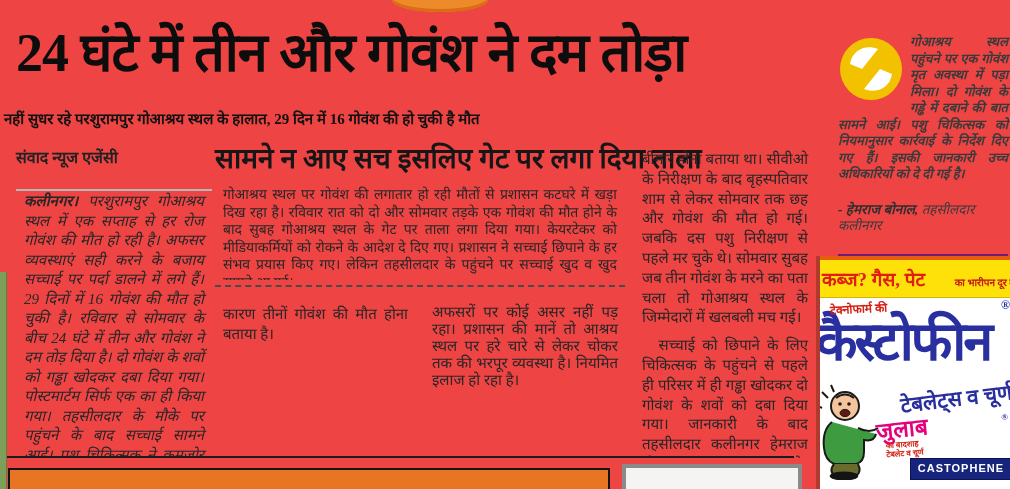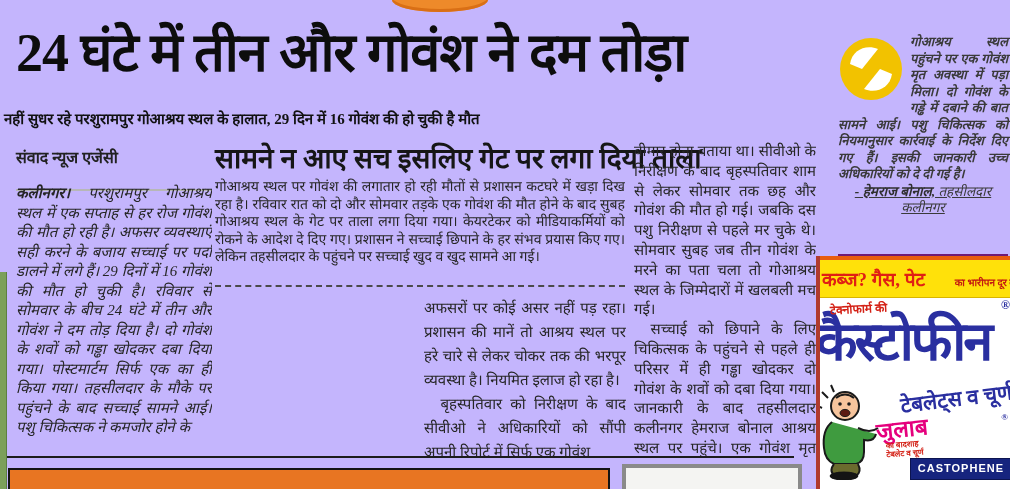--- a/index.html
+++ b/index.html
@@ -1,48 +1,48 @@
 <!DOCTYPE html>
 <html><head>
 <meta charset="utf-8">
 <style>
   html,body{margin:0;padding:0;}
   body{width:1010px;height:489px;overflow:hidden;background:#ffffff;
        font-family:"Liberation Serif","DejaVu Serif",serif;color:#1c1c1c;}
-  #page{position:relative;width:1010px;height:489px;background:#c4b5fd;overflow:hidden;}
+  #page{position:relative;width:1010px;height:489px;background:#ef4444;overflow:hidden;}
 
   .blob{position:absolute;left:392px;top:-12px;width:96px;height:24px;background:#ee8a2a;
         border-radius:50%;box-shadow:inset 0 -3px 0 #d96f15;}
 
   .headline{position:absolute;left:16px;top:20px;width:822px;font-size:54px;font-weight:700;
             letter-spacing:-1px;color:#0d0d0d;line-height:1.25;white-space:nowrap;}
   .subheadline{position:absolute;left:4px;top:108px;width:822px;font-size:15px;font-weight:700;
                color:#111;white-space:nowrap;}
   .byline{position:absolute;left:16px;top:146px;width:196px;font-size:16px;font-weight:700;
           color:#222;padding-bottom:21px;border-bottom:2px solid #b7b7b7;}
 
   .newscol{position:absolute;font-size:15px;text-align:justify;color:#262626;}
-  .newscol p{margin:0;}
+  .newscol p{margin:8px;}
   .lead{font-weight:700;}
   #col1{left:16px;top:184px;width:196px;height:272px;line-height:19.5px;overflow:hidden;font-style:italic;}
   .mid-head{position:absolute;left:215px;top:138px;width:412px;font-size:28px;font-weight:700;
             color:#161616;white-space:nowrap;}
   #mid-intro{left:215px;top:178px;width:410px;height:102px;line-height:17.5px;font-size:14px;overflow:hidden;}
   .dashed{position:absolute;left:215px;top:285px;width:410px;border-top:2px dashed #4a4a4a;}
   #col2{left:215px;top:296px;width:201px;height:160px;line-height:20px;overflow:hidden;}
-  #col3{left:424px;top:296px;width:202px;height:160px;line-height:24px;overflow:hidden;}
+  #col3{left:424px;top:296px;width:202px;height:160px;line-height:17px;overflow:hidden;}
   #col4{left:634px;top:142px;width:182px;height:316px;line-height:19.8px;overflow:hidden;}
   .indent{text-indent:1.1em;}
 
   
   .quote{position:absolute;left:838px;top:34px;width:170px;height:214px;font-size:13px;
          font-style:italic;font-weight:700;color:#3a3a3a;text-align:justify;line-height:16.5px;
          border-bottom:6px solid #701a75;padding-bottom:6px;}
   .quote .qicon{float:left;width:66px;height:66px;margin:2px 6px 2px 0;}
-  .quote .attr{display:block;margin-top:1px;font-size:13.5px;text-align:center;text-decoration:underline;}
+  .quote .attr{display:block;margin-top:19px;font-size:13.5px;text-align:left;}
   .quote .attr .nm{color:#2f2f2f;}
   .quote .attr .rl{font-weight:400;}
 
   
   .ad{position:absolute;left:816px;top:256px;width:194px;height:233px;background:#ffffff;
       border-left:4px solid #b03a2e;overflow:hidden;}
   .ad-banner{background:#ffe10a;border-top:4px solid #e85d0d;border-bottom:1px solid #d8b500;
              padding:6px 2px 5px 2px;text-align:center;white-space:nowrap;}
   .ad-banner .big{color:#e01f14;font-weight:700;font-size:19px;}
   .ad-banner .small{color:#c41a10;font-weight:700;font-size:10px;margin-left:27px;}
@@ -90,25 +90,25 @@
     <p><span class="lead">कलीनगर।</span><span> परशुरामपुर गोआश्रय स्थल में एक सप्ताह से हर रोज गोवंश की मौत हो रही है। अफसर व्यवस्थाएं सही करने के बजाय सच्चाई पर पर्दा डालने में लगे हैं। 29 दिनों में 16 गोवंश की मौत हो चुकी है। रविवार से सोमवार के बीच 24 घंटे में तीन और गोवंश ने दम तोड़ दिया है। दो गोवंश के शवों को गड्ढा खोदकर दबा दिया गया। पोस्टमार्टम सिर्फ एक का ही किया गया। तहसीलदार के मौके पर पहुंचने के बाद सच्चाई सामने आई। पशु चिकित्सक ने कमजोर होने के</span></p>
   </div>
 
   <div class="mid-head">सामने न आए सच इसलिए गेट पर लगा दिया ताला</div>
   <div class="newscol" id="mid-intro">
     <p>गोआश्रय स्थल पर गोवंश की लगातार हो रही मौतों से प्रशासन कटघरे में खड़ा दिख रहा है। रविवार रात को दो और सोमवार तड़के एक गोवंश की मौत होने के बाद सुबह गोआश्रय स्थल के गेट पर ताला लगा दिया गया। केयरटेकर को मीडियाकर्मियों को रोकने के आदेश दे दिए गए। प्रशासन ने सच्चाई छिपाने के हर संभव प्रयास किए गए। लेकिन तहसीलदार के पहुंचने पर सच्चाई खुद व खुद सामने  आ गई।</p>
   </div>
   <div class="dashed"></div>
 
   <div class="newscol" id="col2">
+    <p>कारण तीनों गोवंश की मौत होना बताया है।</p>
   </div>
 
   <div class="newscol" id="col3">
     <p>अफसरों पर कोई असर नहीं पड़ रहा। प्रशासन की मानें तो आश्रय स्थल पर हरे चारे से लेकर चोकर तक की भरपूर व्यवस्था है। नियमित इलाज हो रहा है।</p>
-    <p class="indent">बृहस्पतिवार को निरीक्षण के बाद सीवीओ ने अधिकारियों को सौंपी अपनी रिपोर्ट में सिर्फ एक गोवंश</p>
   </div>
 
   <div class="newscol" id="col4">
     <p>बीमार होना बताया था। सीवीओ के निरीक्षण के बाद बृहस्पतिवार शाम से लेकर सोमवार तक छह और गोवंश की मौत हो गई। जबकि दस पशु निरीक्षण से पहले मर चुके थे। सोमवार सुबह जब तीन गोवंश के मरने का पता चला तो  गोआश्रय स्थल के जिम्मेदारों में खलबली मच गई।</p>
     <p class="indent">सच्चाई को छिपाने के लिए चिकित्सक के पहुंचने से पहले ही परिसर में ही गड्ढा खोदकर दो गोवंश के शवों को दबा दिया गया। जानकारी के बाद तहसीलदार कलीनगर हेमराज बोनाल आश्रय स्थल पर पहुंचे। एक गोवंश मृत पड़ा मिला।</p>
   </div>
 
   <div class="quote">
     <span class="qicon">
       <svg viewBox="0 0 66 66" width="66" height="66">

